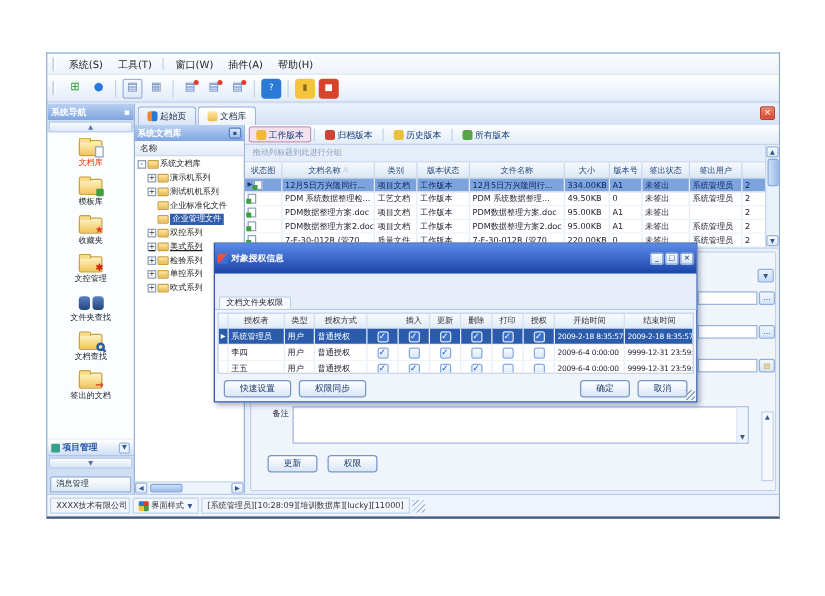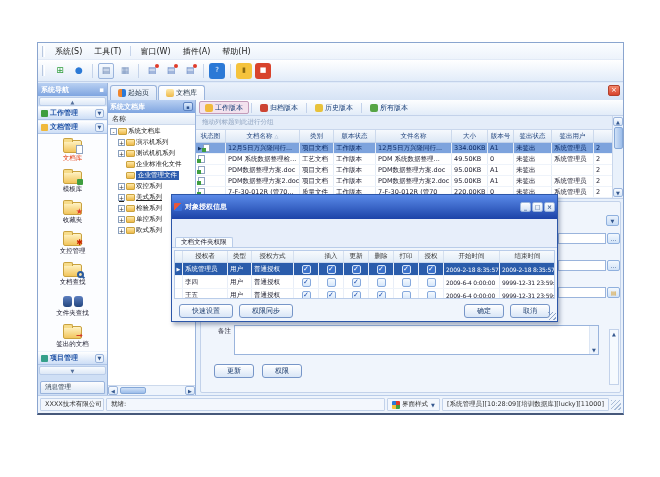--- a/index.html
+++ b/index.html
@@ -165,32 +165,20 @@
       </div>
 
     <div class="dock">
 
       <div class="sidebar">
         <div class="side-header">
           <span>系统导航</span>
           <span>▪</span>
         </div>
         <div class="side-scroll">▲</div>
-        <div id="side-groups">
-            <div class="side-group">
-              <span class="gicon" style="background: rgb(63, 158, 63);"></span>
-              <span>工作管理</span>
-              <span class="gchev">▼</span>
-            </div>
-            <div class="side-group">
-              <span class="gicon" style="background: rgb(240, 185, 60);"></span>
-              <span>文档管理</span>
-              <span class="gchev">▼</span>
-            </div>
-          </div>
         <div class="side-items" id="side-items">
             <div class="side-item selected">
               <div class="fold">
                 <span class="ovl-page"></span>
               </div>
               <span class="lbl">文档库</span>
             </div>
             <div class="side-item">
               <div class="fold">
                 <span class="ovl-green"></span>
@@ -203,28 +191,28 @@
               </div>
               <span class="lbl">收藏夹</span>
             </div>
             <div class="side-item">
               <div class="fold">
                 <span class="ovl" style="color: rgb(204, 34, 0);">✱</span>
               </div>
               <span class="lbl">文控管理</span>
             </div>
             <div class="side-item">
+              <div class="bino"></div>
+              <span class="lbl">文件夹查找</span>
+            </div>
+            <div class="side-item">
               <div class="fold">
                 <span class="mag"></span>
               </div>
               <span class="lbl">文档查找</span>
-            </div>
-            <div class="side-item">
-              <div class="bino"></div>
-              <span class="lbl">文件夹查找</span>
             </div>
             <div class="side-item">
               <div class="fold">
                 <span class="ovl" style="color: rgb(210, 59, 42); font-weight: bold;">→</span>
               </div>
               <span class="lbl">签出的文档</span>
             </div>
           </div>
         <div class="side-group">
           <span class="gicon" id="proj-gicon" style="background: rgb(53, 160, 138);"></span>
@@ -463,21 +451,20 @@
               </div>
             </div>
           </div>
 
         </div>
       </div>
     </div>
 
     <div class="statusbar">
       <div class="scell" style="width:64px">XXXX技术有限公司</div>
-      <div class="scell flex">就绪:</div>
       <div class="scell">
         <span class="stylegrid"></span>
         <span>界面样式</span>
         <span class="ddarrow">▼</span>
       </div>
       <div class="scell">[系统管理员][10:28:09][培训数据库][lucky][11000]</div>
       <div class="sgrip"></div>
     </div>
   </div>
 

